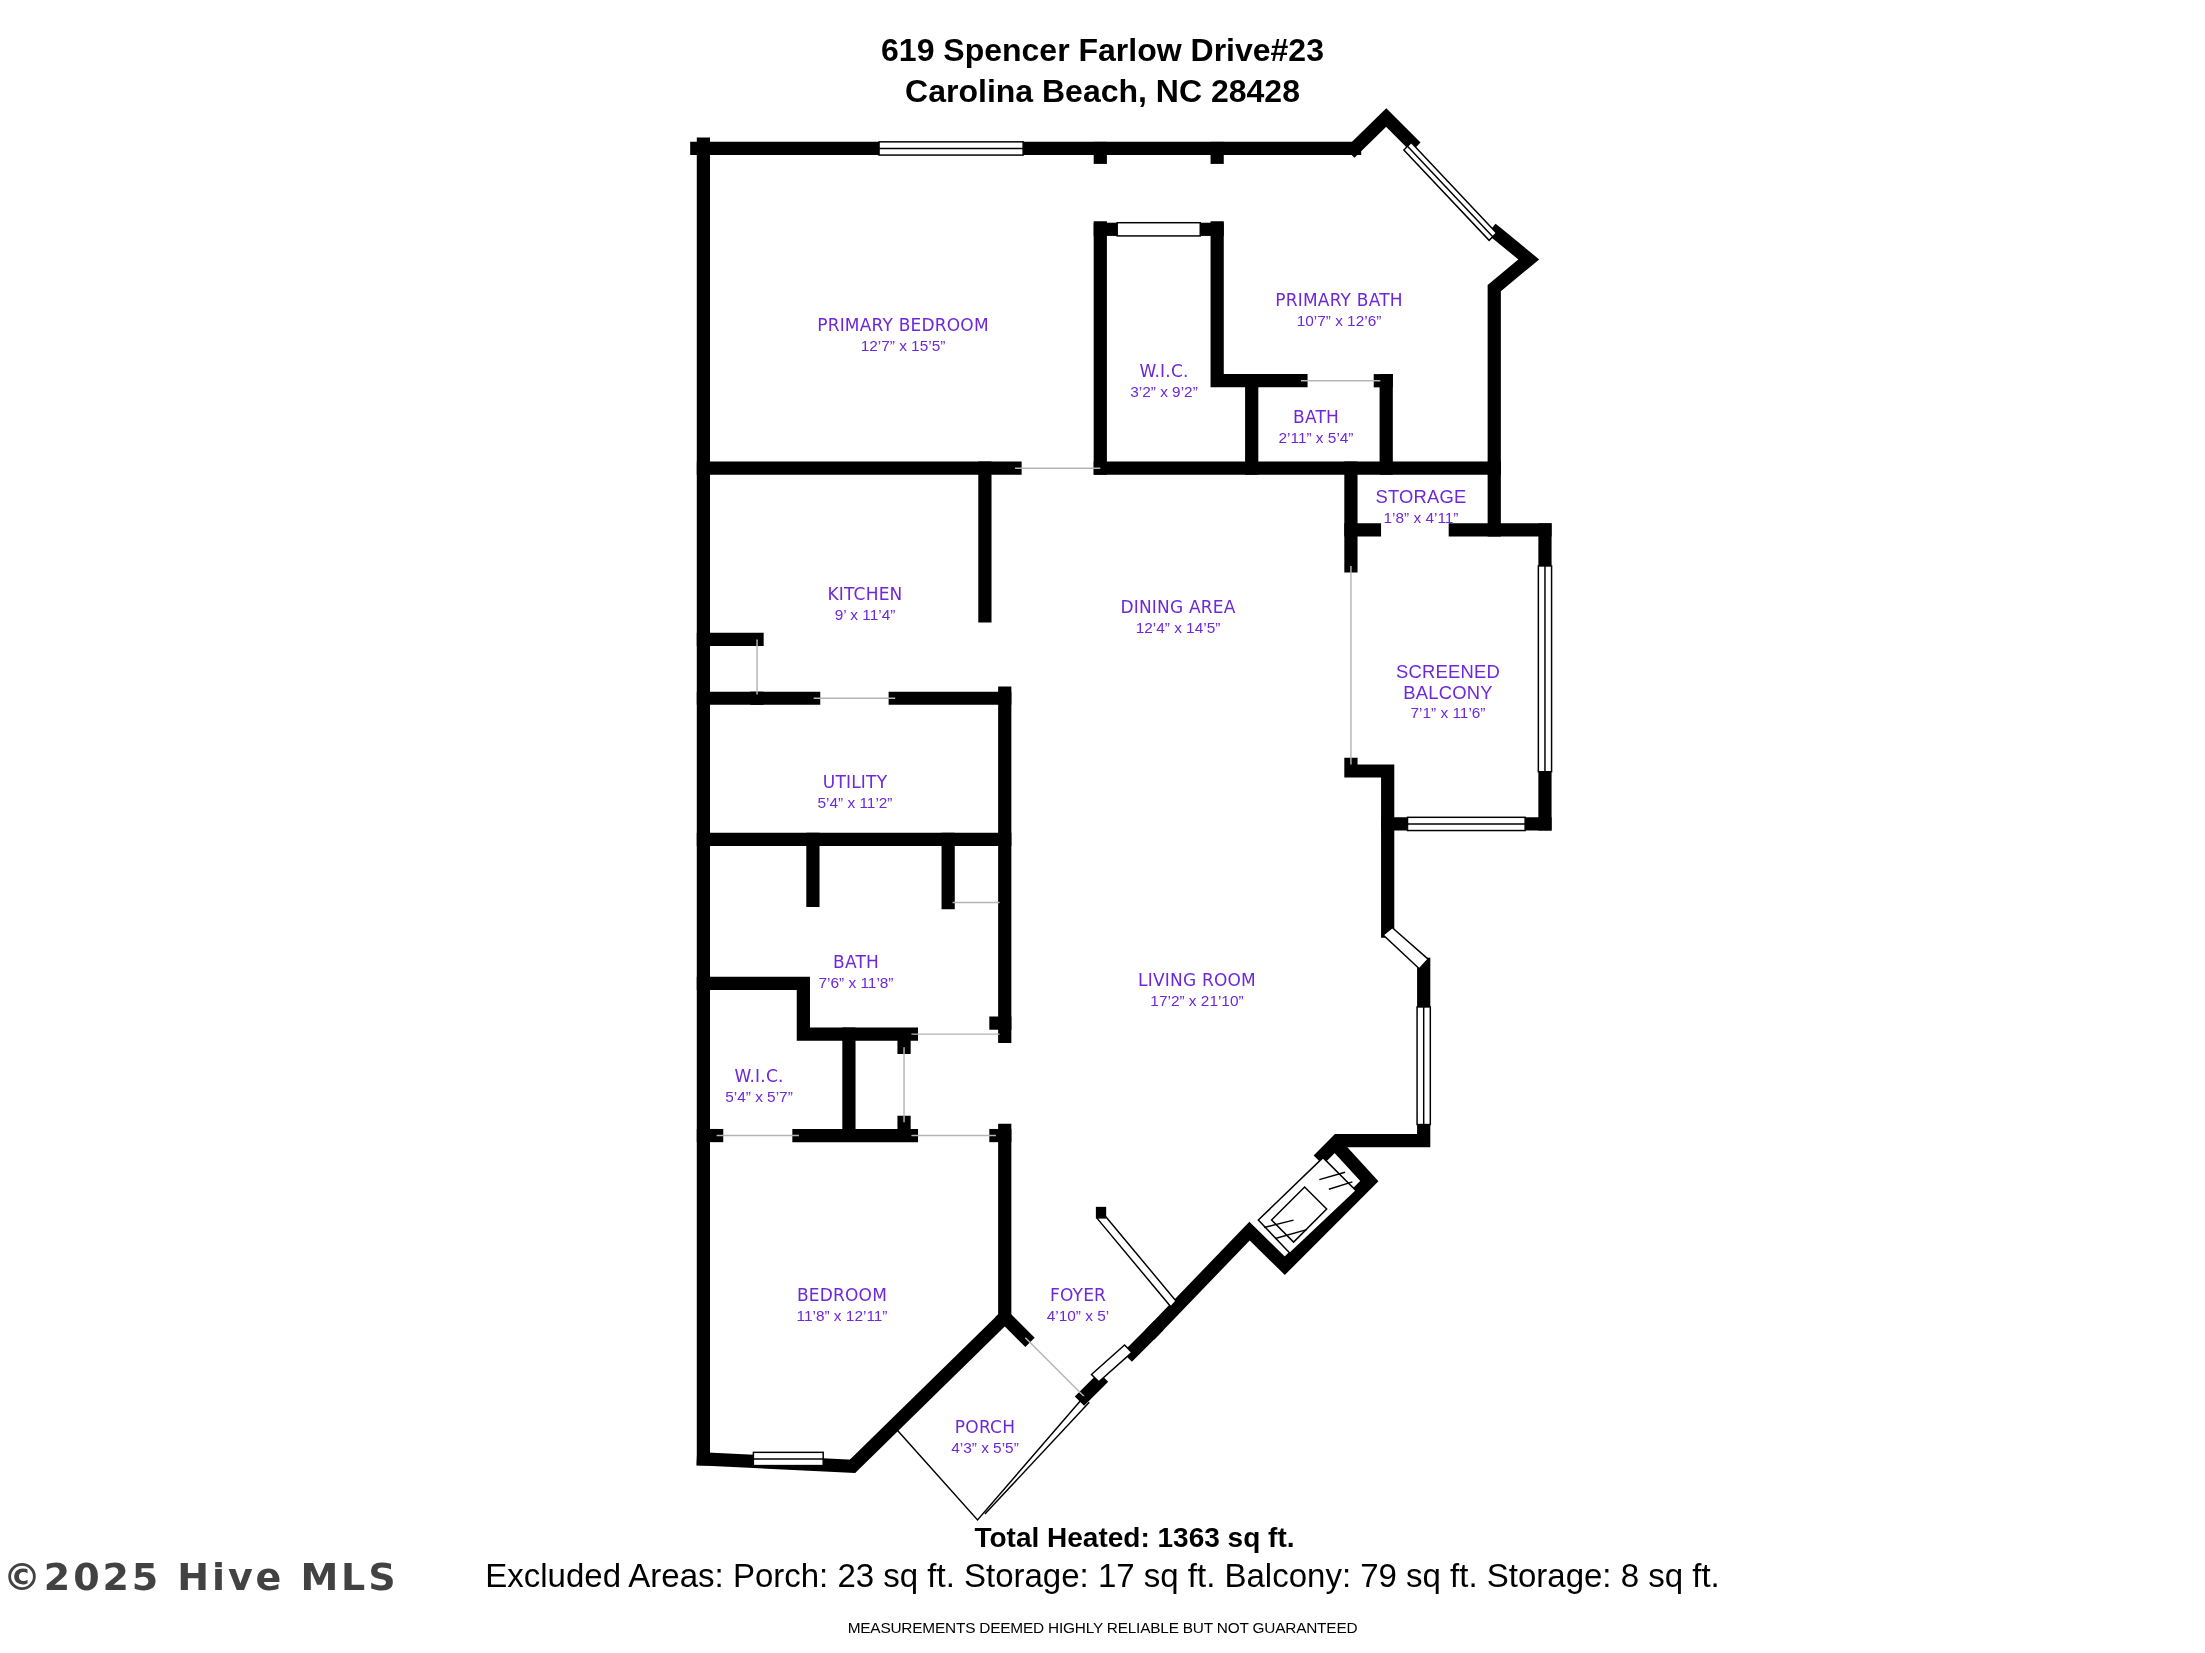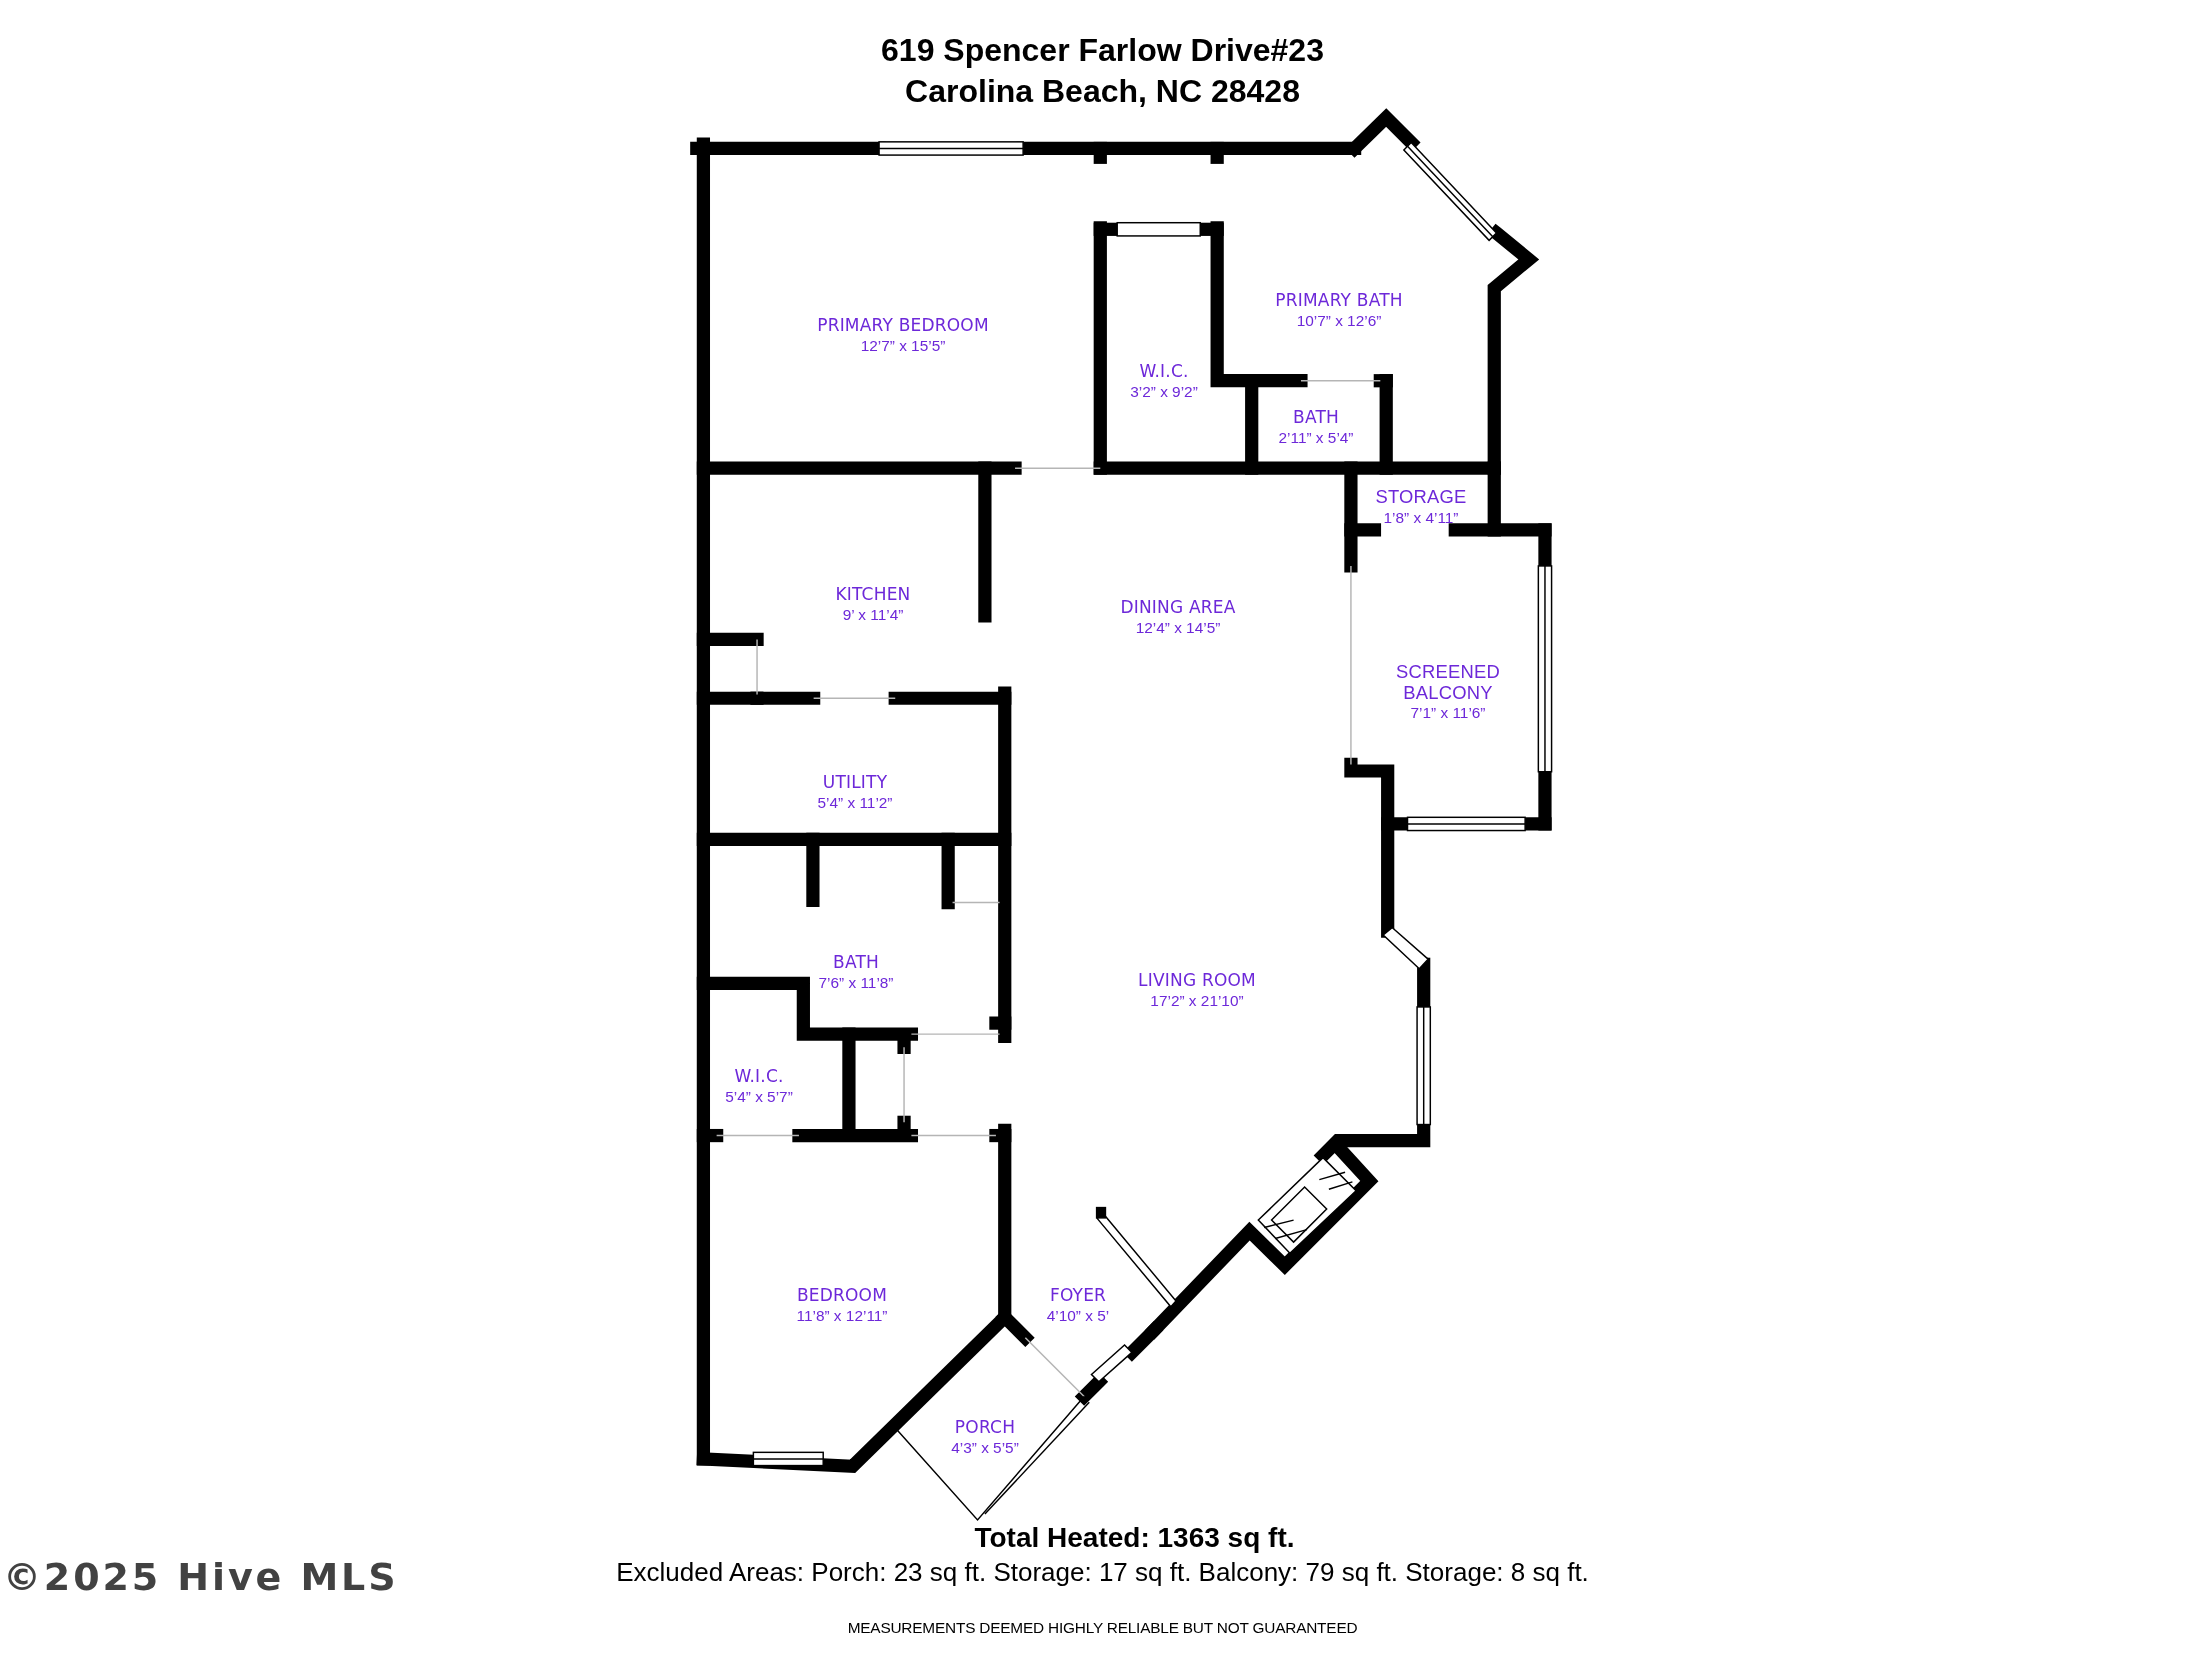--- a/index.html
+++ b/index.html
@@ -6,21 +6,21 @@
   body { width: 2205px; height: 1653px; position: relative; overflow: hidden; font-family: "Liberation Sans", sans-serif; color: #000; }
   .title { position: absolute; left: 0; width: 2205px; text-align: center; font-weight: bold; font-size: 32px; line-height: 41px; margin-top: 20px; }
   #title-line1 { top: 10.3px; }
   #title-line2 { top: 51px; }
   svg.plan { position: absolute; left: 0; top: 0; }
   .room-label { position: absolute; text-align: center; transform: translateX(-50%); white-space: nowrap; font-family: "DejaVu Sans", sans-serif; font-size: 17px; line-height: 20.6px; color: #6d28d9; }
   .room-label .name { display: block; letter-spacing: 0.2px; }
   .room-label .dim { display: block; font-family: "Liberation Sans", sans-serif; font-size: 15.4px; }
   .room-label.sans .name { font-family: "Liberation Sans", sans-serif; font-size: 18.4px; }
   .total { position: absolute; top: 1522px; left: 0; width: 2205px; text-align: center; font-weight: bold; font-size: 28px; margin-left: 32px; }
-  .excluded { position: absolute; top: 1557px; left: 0; width: 2205px; text-align: center; font-size: 26px; }
+  .excluded { position: absolute; top: 1557px; left: 0; width: 2205px; text-align: center; font-size: 33px; }
   .disclaimer { position: absolute; top: 1619px; left: 0; width: 2205px; text-align: center; font-size: 15.4px; letter-spacing: -0.2px; }
   .copyright { position: absolute; left: 2.9px; top: 1555px; font-size: 38px; font-weight: 700; color: #222; letter-spacing: 2.9px; font-family: "DejaVu Sans", sans-serif; opacity: 0.85; }
 </style>
 </head>
 <body>
 
 <div class="title" id="title-line1">619 Spencer Farlow Drive#23</div>
 <div class="title" id="title-line2">Carolina Beach, NC 28428</div>
 
 <svg class="plan" width="2205" height="1653" viewBox="0 0 3000 2249" xmlns="http://www.w3.org/2000/svg">
@@ -157,21 +157,21 @@
   <span class="dim">10’7” x 12’6”</span>
 </div>
 <div class="room-label" style="left:1316px; top:407px;">
   <span class="name">BATH</span>
   <span class="dim">2’11” x 5’4”</span>
 </div>
 <div class="room-label sans" style="left:1421px; top:479px;margin-top:8px;">
   <span class="name">STORAGE</span>
   <span class="dim">1’8” x 4’11”</span>
 </div>
-<div class="room-label" style="left:865px; top:584px;margin-left:8px;">
+<div class="room-label" style="left:865px; top:584px;">
   <span class="name">KITCHEN</span>
   <span class="dim">9’ x 11’4”</span>
 </div>
 <div class="room-label" style="left:1178px; top:597px;">
   <span class="name">DINING AREA</span>
   <span class="dim">12’4” x 14’5”</span>
 </div>
 <div class="room-label sans" style="left:1448px; top:662px;">
   <span class="name">SCREENED</span>
   <span class="name">BALCONY</span>

